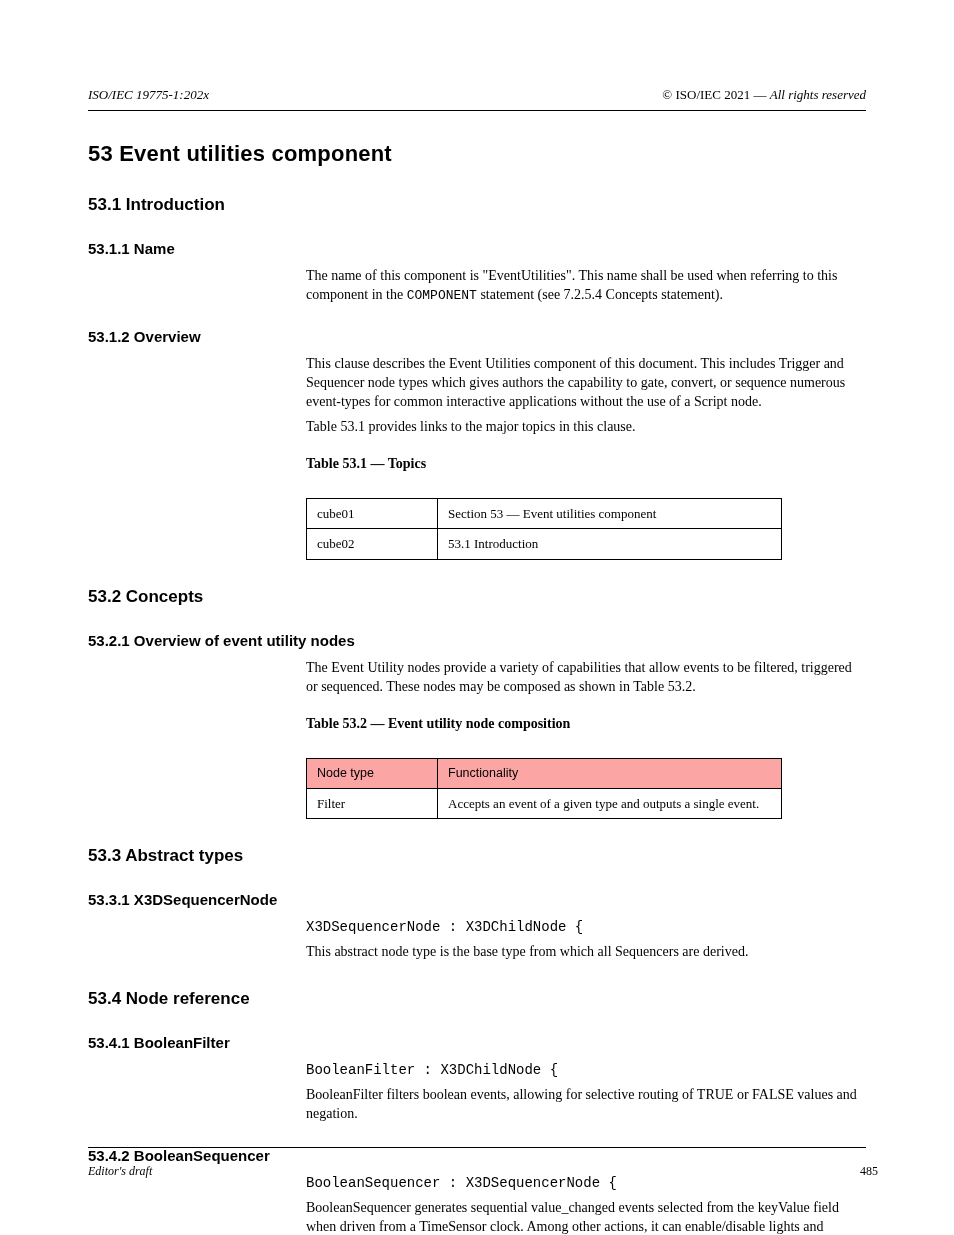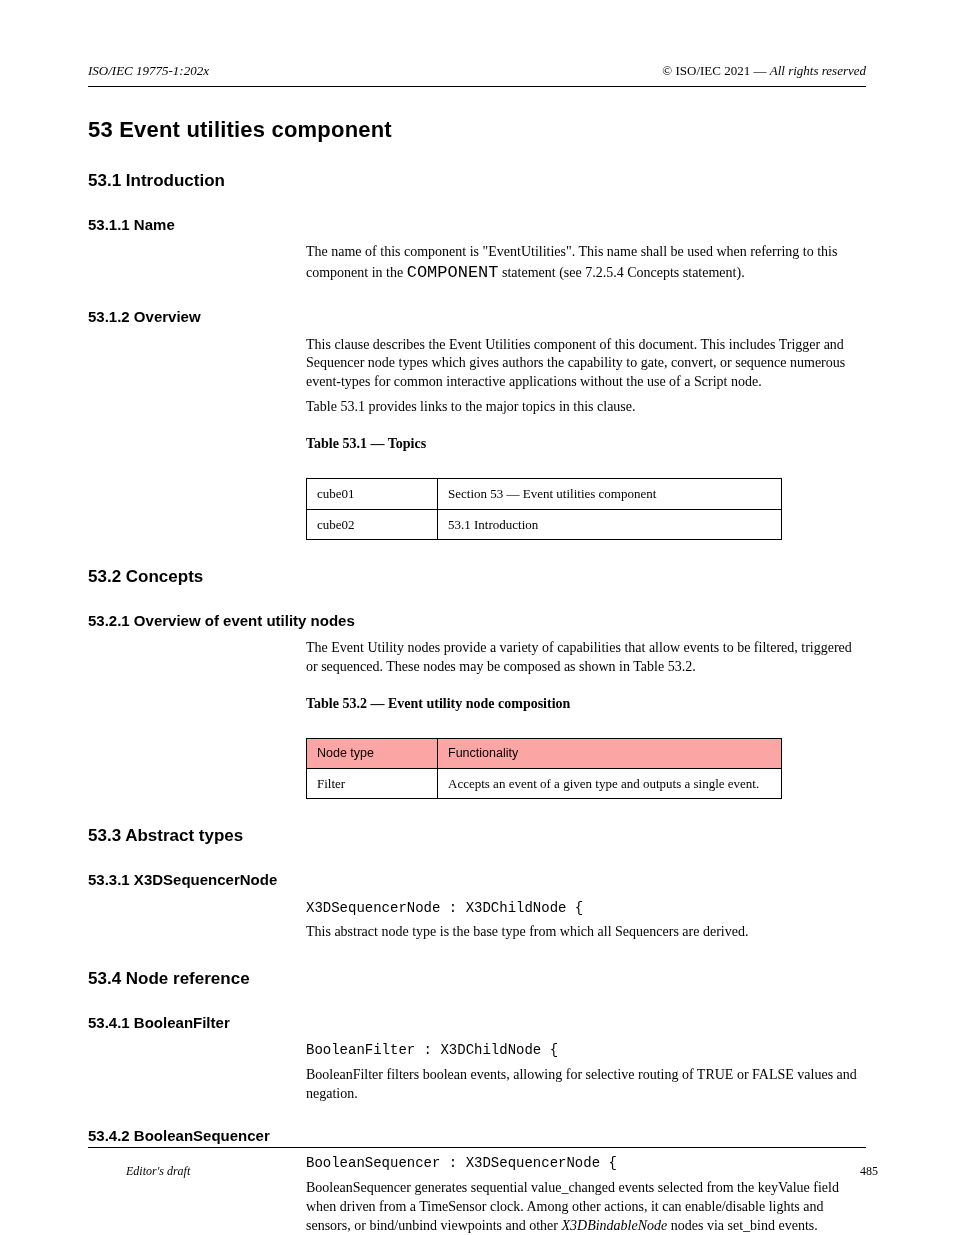--- a/index.html
+++ b/index.html
@@ -10,21 +10,21 @@
     font-family: Georgia, 'Times New Roman', Times, serif;
     color: #000;
     font-size: 14px;
     line-height: 1.35;
   }
   .page {
     width: 954px;
     height: 1235px;
     position: relative;
     box-sizing: border-box;
-    padding: 62px 88px 60px 88px;
+    padding: 86px 88px 60px 88px;
   }
   .running-head {
     display: flex;
     justify-content: space-between;
     font-size: 13px;
     padding-bottom: 6px;
   }
   .running-head .spec {
     font-style: italic;
   }
@@ -60,21 +60,21 @@
   }
   .indent {
     margin-left: 218px; 
   }
   p.body {
     margin: 0 0 6px 0;
     font-size: 14px;
   }
   .mono {
     font-family: 'Courier New', Courier, monospace;
-    font-size: 17px;
+    font-size: 13px;
   }
   table.params {
     border-collapse: collapse;
     width: 476px;
     margin-top: 24px;
     font-size: 13px;
   }
   table.params td, table.params th {
     border: 1px solid #000;
     padding: 6px 10px;
@@ -92,21 +92,20 @@
     position: absolute;
     left: 88px; right: 88px;
     bottom: 80px;
     border: none;
     border-top: 1px solid #000;
   }
   .folio {
     position: absolute;
     bottom: 56px;
     font-size: 12px;
-    margin-left: 38px;
   }
   .folio.left  { left: 88px; font-style: italic; }
   .folio.right { right: 76px; }
 </style>
 </head>
 <body>
 
 <div class="page">
 
   <div class="running-head">

